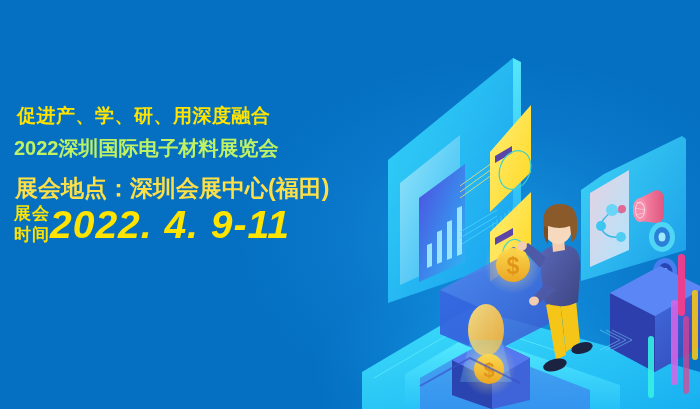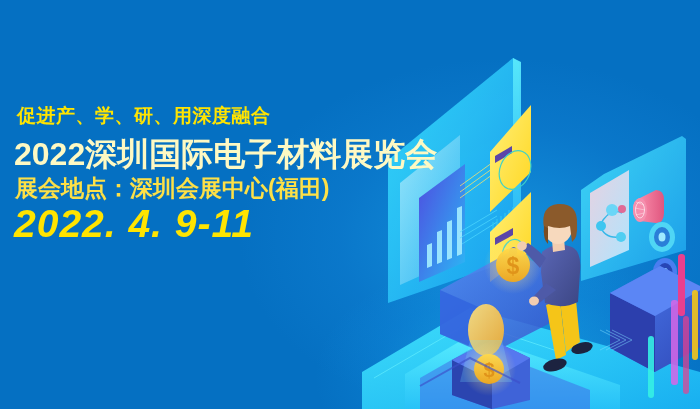--- a/index.html
+++ b/index.html
@@ -30,22 +30,22 @@
   
   .textblock{position:absolute;left:0;top:0;width:340px;height:361px;}
 
   .tagline{
     position:absolute;left:17px;top:106px;
     font-size:19px;font-weight:bold;letter-spacing:.5px;
     color:#ffe400;white-space:nowrap;line-height:1;
   }
   .maintitle{
     position:absolute;left:14px;top:137px;
-    font-size:32px;font-weight:bold;letter-spacing:0px;
-    color:#fef9c3;white-space:nowrap;line-height:1.1;
+    font-size:20px;font-weight:bold;letter-spacing:0px;
+    color:#bef264;white-space:nowrap;line-height:1.1;
   }
   .venue{
     position:absolute;left:15px;top:176px;
     font-size:23px;font-weight:bold;
     color:#fde047;white-space:nowrap;line-height:1.1;
   }
   .datewrap{
     position:absolute;left:14px;top:204px;
     display:flex;align-items:center;
   }
@@ -316,17 +316,21 @@
 
   <div class="textblock">
 
     <div class="tagline">促进产、学、研、用深度融合</div>
 
     <div class="maintitle">2022深圳国际电子材料展览会</div>
 
     <div class="venue">展会地点：深圳会展中心(福田)</div>
 
     <div class="datewrap">
+      <div class="datelabel">
+        <span>展会</span>
+        <span>时间</span>
+      </div>
       <div class="datevalue">2022. 4. 9-11</div>
     </div>
 
   </div>
 </div>
 
 </body></html>

